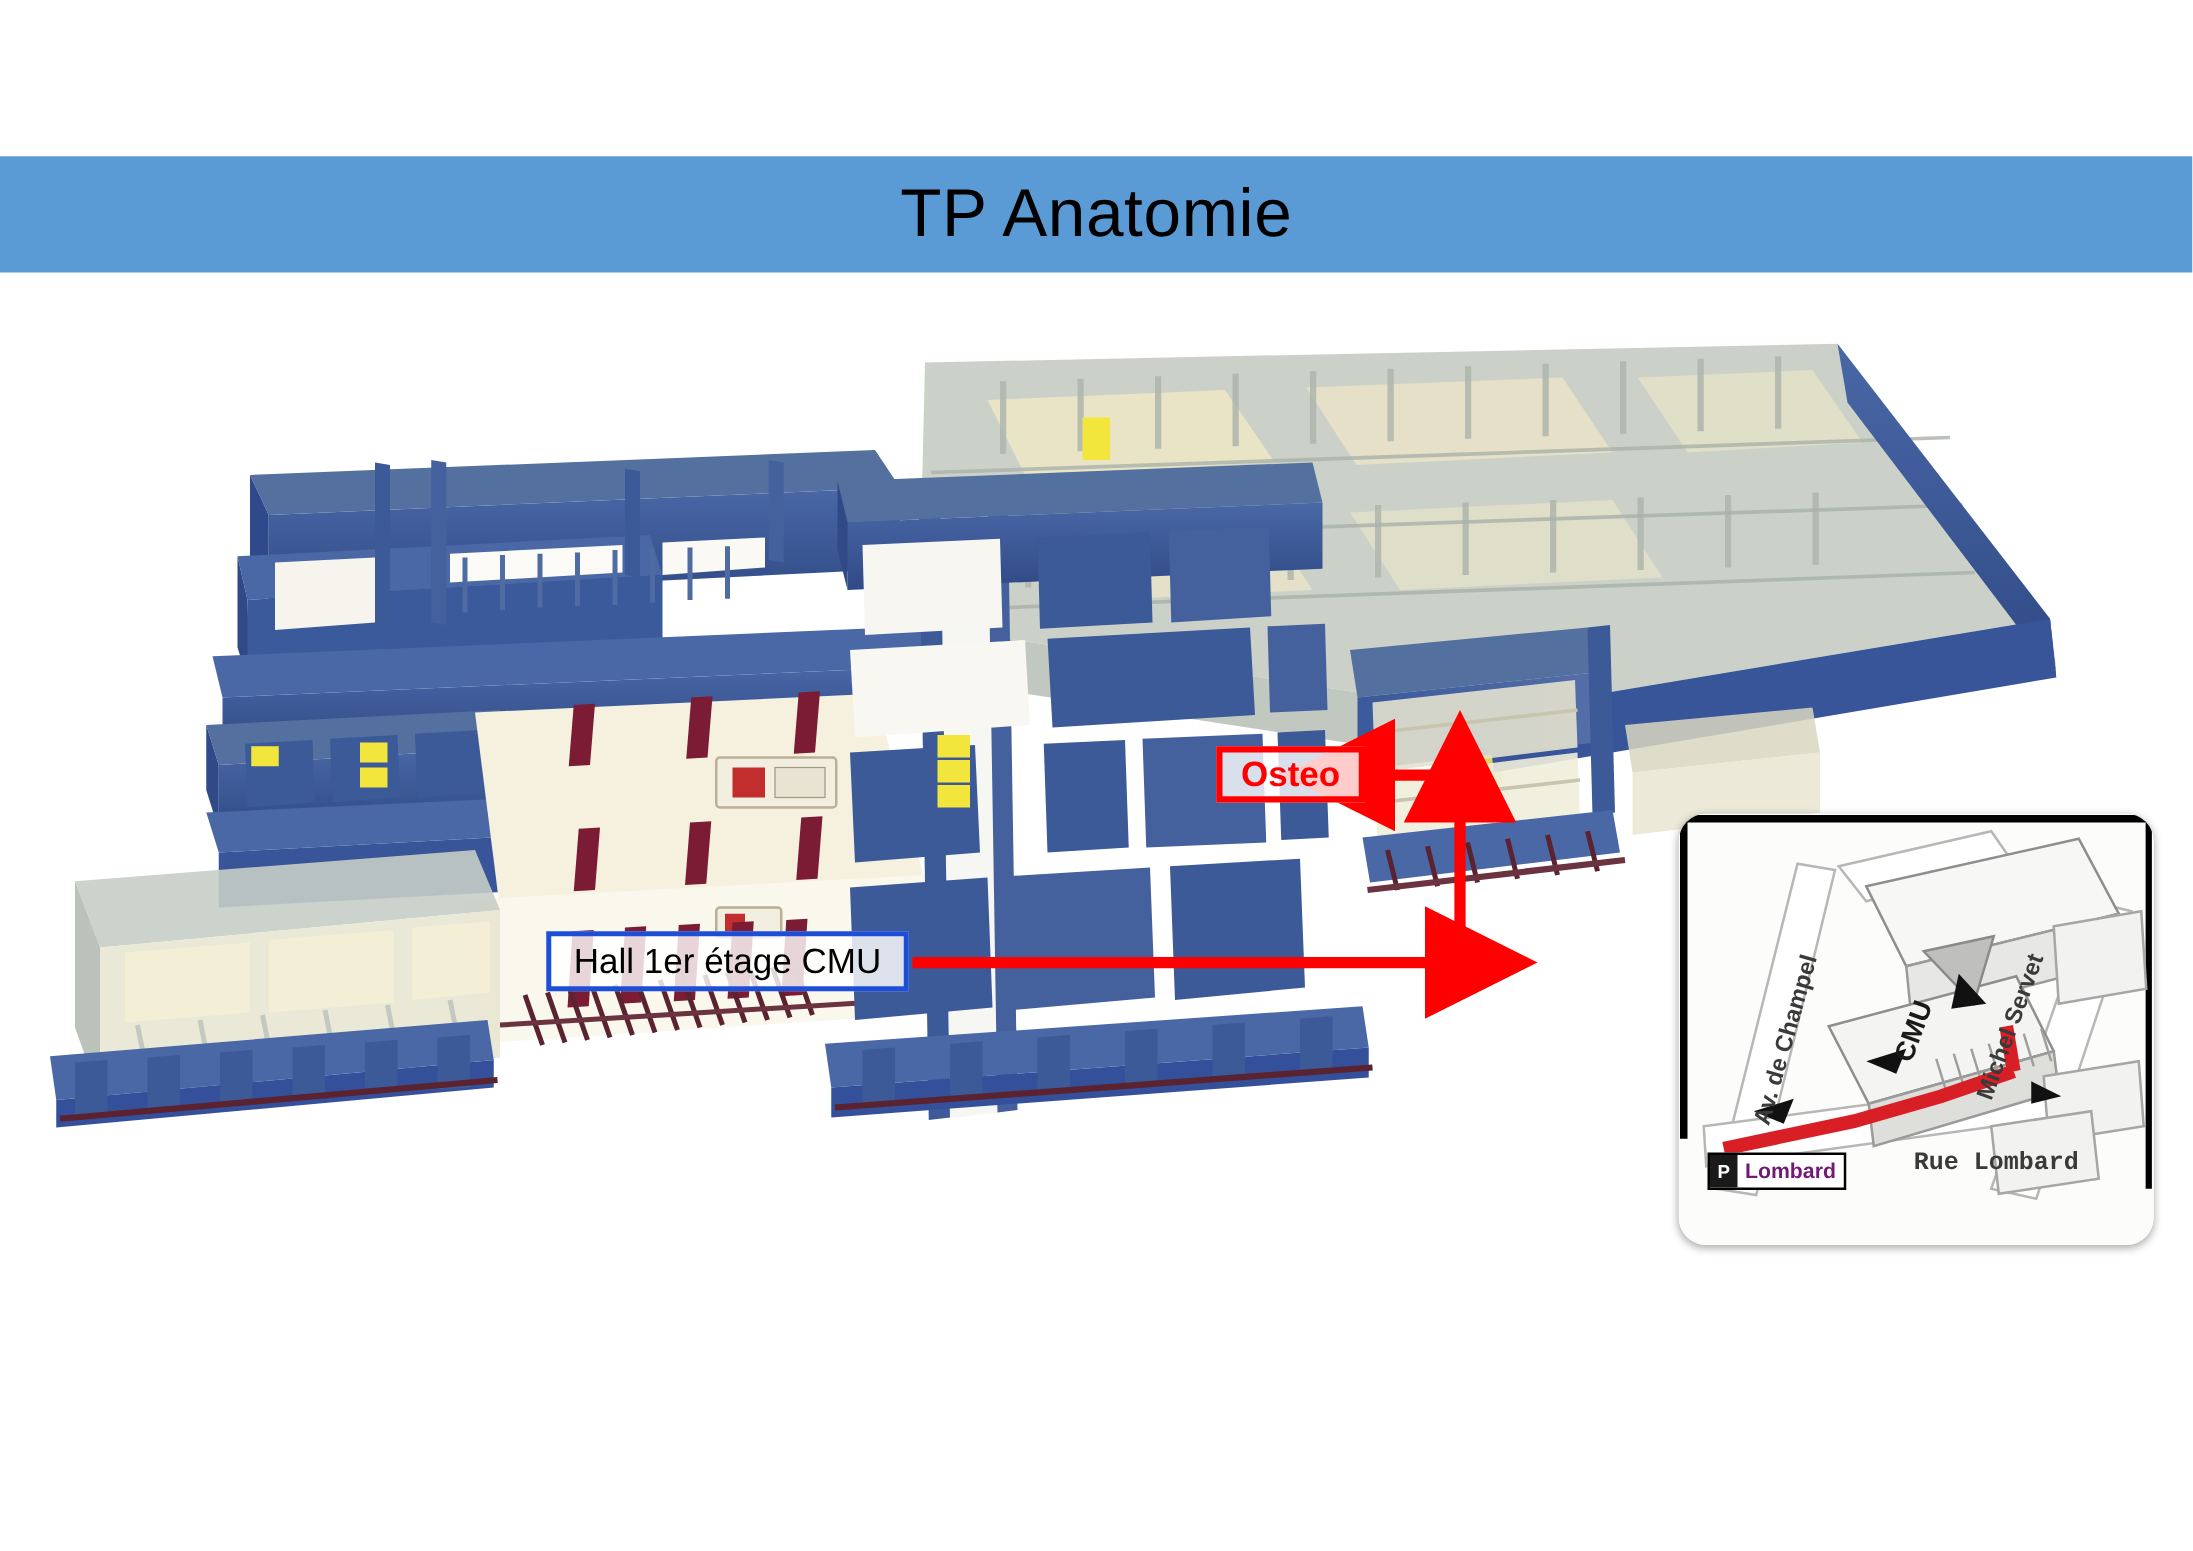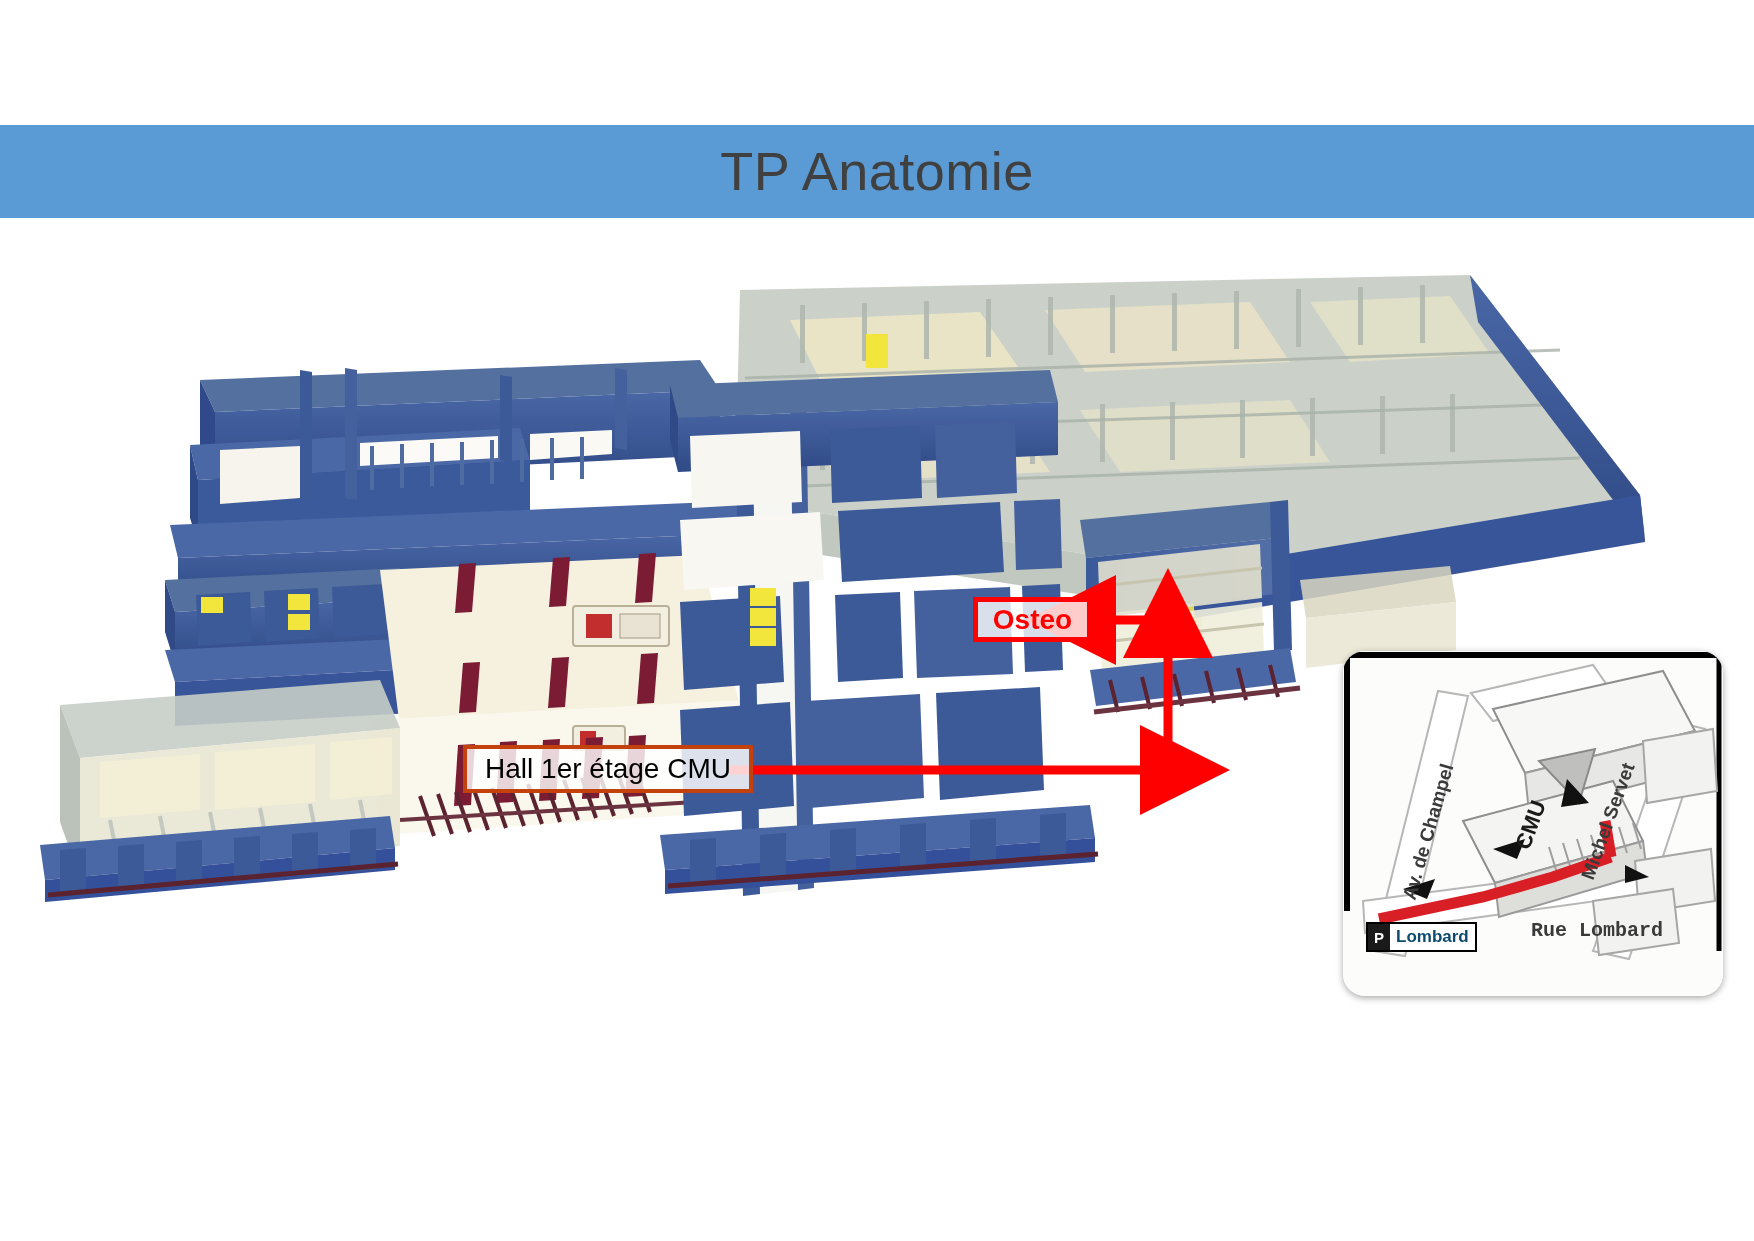--- a/index.html
+++ b/index.html
@@ -26,21 +26,21 @@
     background: #5B9BD5;
   }
   #title-text {
     position: absolute;
     left: 0;
     top: 0;
     width: 100%;
     height: 93px;
     line-height: 93px;
     text-align: center;
-    color: #404040;
+    color: #000000;
     font-size: 54px;
     font-weight: 400;
     letter-spacing: 0.5px;
     font-family: "Liberation Sans", sans-serif;
   }
 
   
   #floorplan-stage {
     position: absolute;
     left: 0px;
@@ -61,25 +61,25 @@
   .callout-box {
     position: absolute;
     box-sizing: border-box;
     display: flex;
     align-items: center;
     justify-content: center;
     pointer-events: auto;
   }
 
   #hall-callout {
-    left: 463px;
+    left: 437px;
     top: 745px;
     width: 290px;
     height: 48px;
-    border: 4px solid #c2410c;
+    border: 4px solid #1d4ed8;
     background: rgba(255,255,255,0.82);
   }
   #hall-callout .callout-label {
     font-size: 28px;
     color: #000000;
     font-weight: 400;
     white-space: nowrap;
     font-family: "Liberation Sans", sans-serif;
   }
 
@@ -145,21 +145,21 @@
     font-weight: bold;
     display: flex;
     align-items: center;
     justify-content: center;
     font-family: "Liberation Sans", sans-serif;
   }
   #parking-badge .p-name {
     padding: 0 6px;
     font-size: 17px;
     font-weight: bold;
-    color: #0c4a6e;
+    color: #701a75;
     display: flex;
     align-items: center;
     font-family: "Liberation Sans", sans-serif;
   }
   #rue-lombard-label {
     position: absolute;
     left: 188px;
     top: 268px;
     font-size: 20px;
     font-weight: bold;

